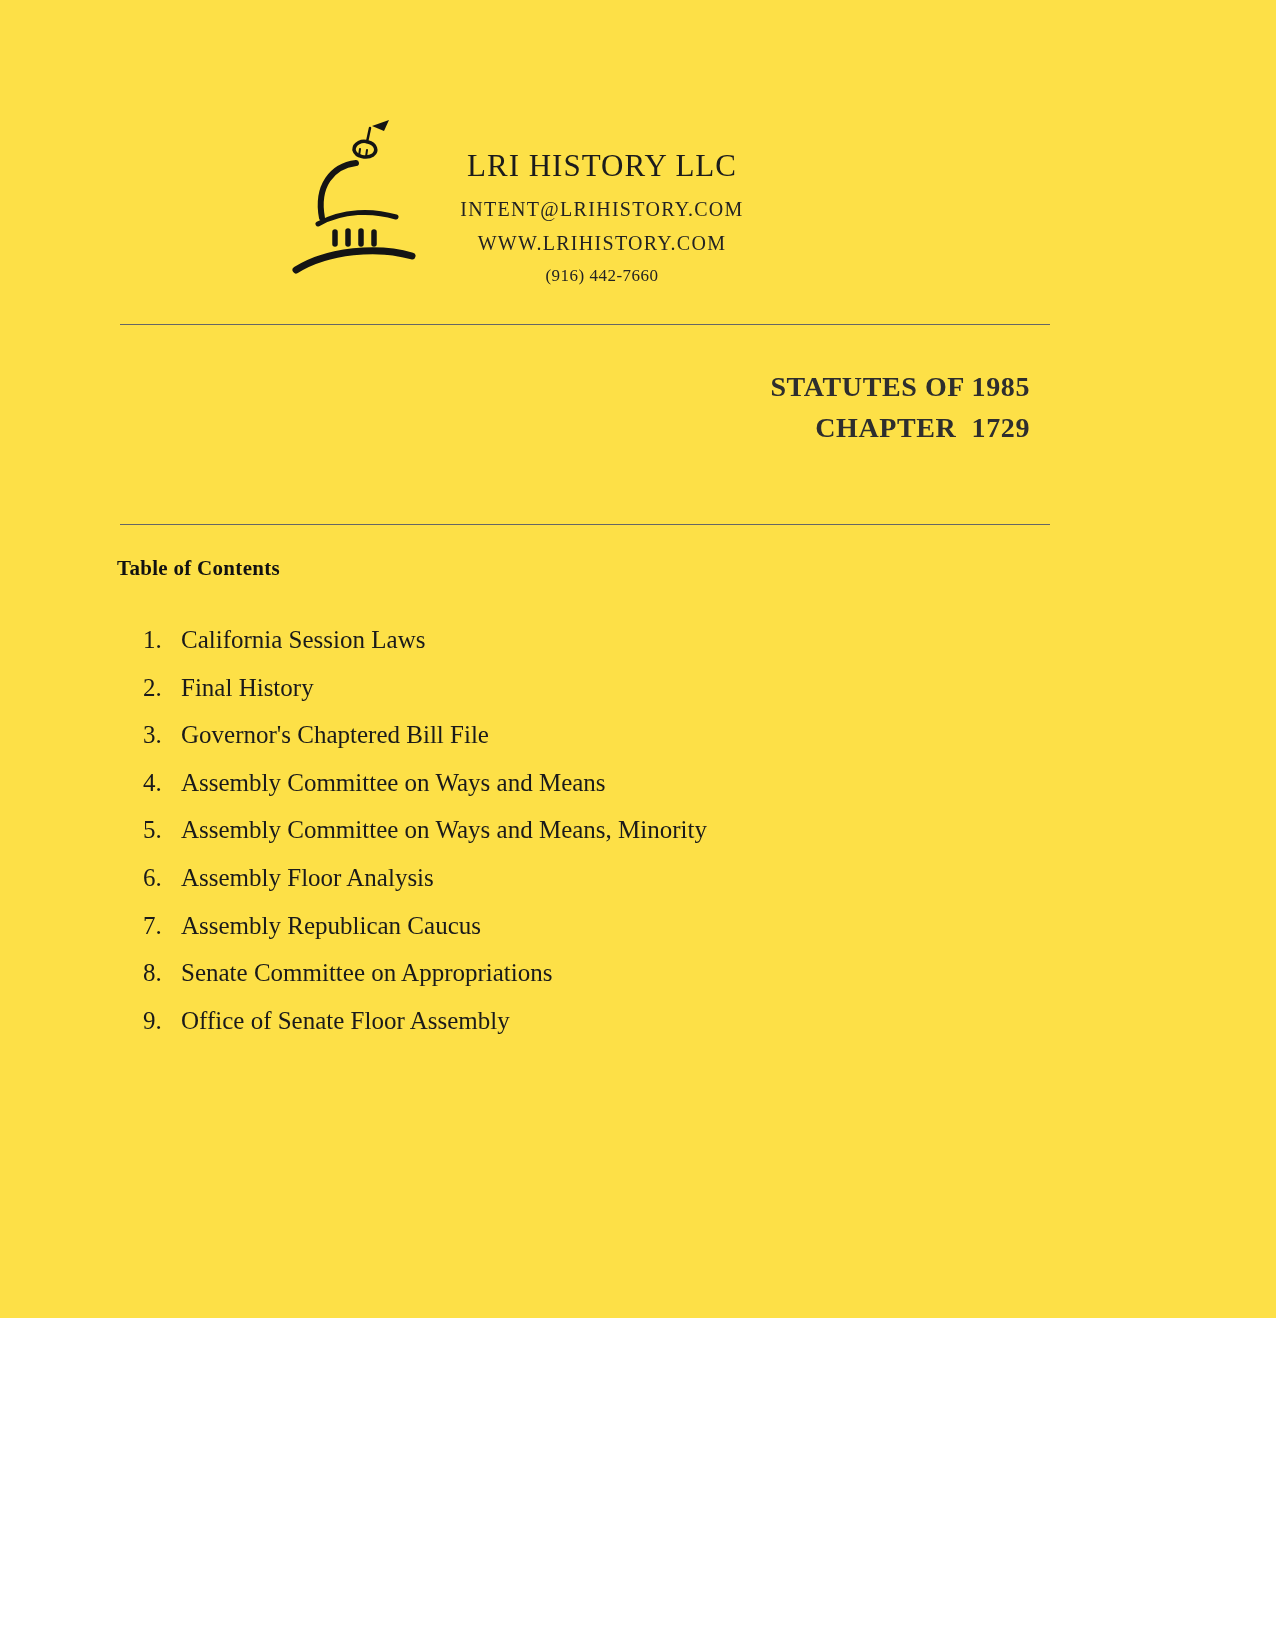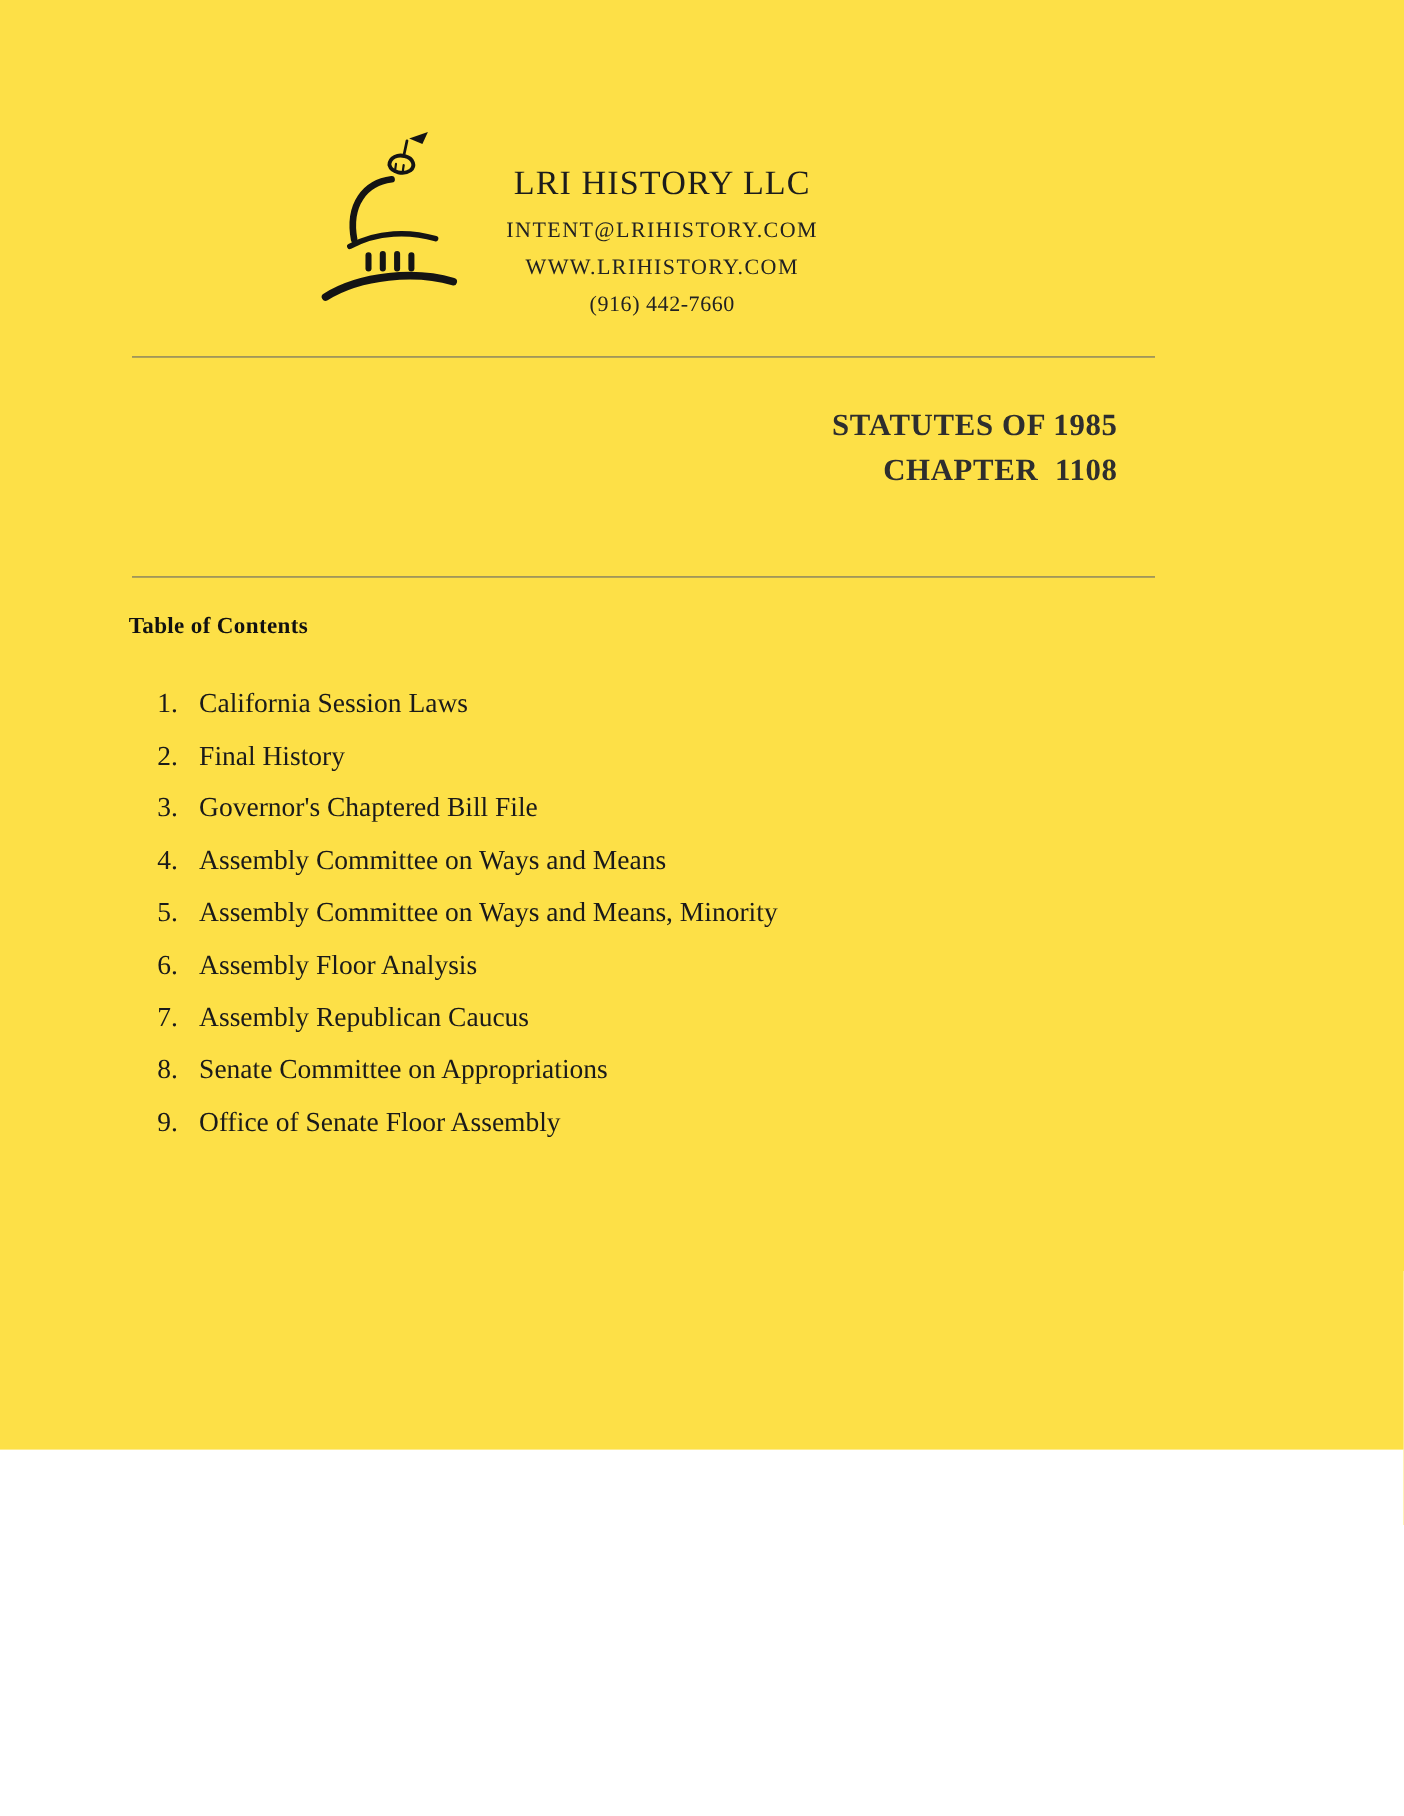--- a/index.html
+++ b/index.html
@@ -41,42 +41,42 @@
     white-space: nowrap;
   }
   .email, .website {
     font-size: 20px;
     letter-spacing: 1.3px;
     color: #222222;
     margin-bottom: 11px;
     white-space: nowrap;
   }
   .phone {
-    font-size: 20px;
+    font-size: 17px;
     letter-spacing: 0.5px;
     color: #222222;
     white-space: nowrap;
   }
 
   
   .rule {
     position: absolute;
     left: 120px;
     width: 930px;
     border: none;
     border-top: 1.5px solid #666666;
     margin: 0;
   }
   .rule-top { top: 324px; }
   .rule-bottom { top: 524px; }
 
   
   .title-block {
     position: absolute;
-    right: 286px;
+    right: 272px;
     top: 366px;
     text-align: right;
     font-weight: bold;
     font-size: 28px;
     line-height: 41px;
     color: #2e2e2e;
     letter-spacing: 0.6px;
   }
   .title-block div { white-space: pre; }
 
@@ -152,21 +152,21 @@
     <div class="company">LRI HISTORY LLC</div>
     <div class="email">INTENT@LRIHISTORY.COM</div>
     <div class="website">WWW.LRIHISTORY.COM</div>
     <div class="phone">(916) 442-7660</div>
   </div>
 
   <hr class="rule rule-top">
 
   <div class="title-block">
     <div>STATUTES OF 1985</div>
-    <div>CHAPTER  1108</div>
+    <div>CHAPTER  1729</div>
   </div>
 
   <hr class="rule rule-bottom">
 
   <h2 class="toc-heading">Table of Contents</h2>
 
   <ol class="toc-list">
     <li>
       <span class="num">1.</span>
       <span class="label">California Session Laws</span>

